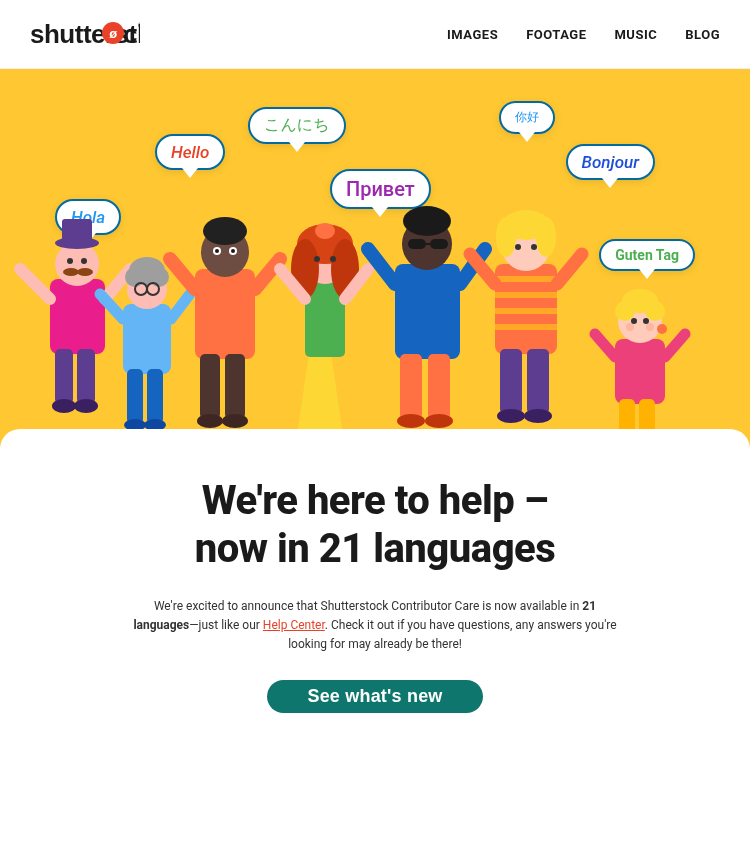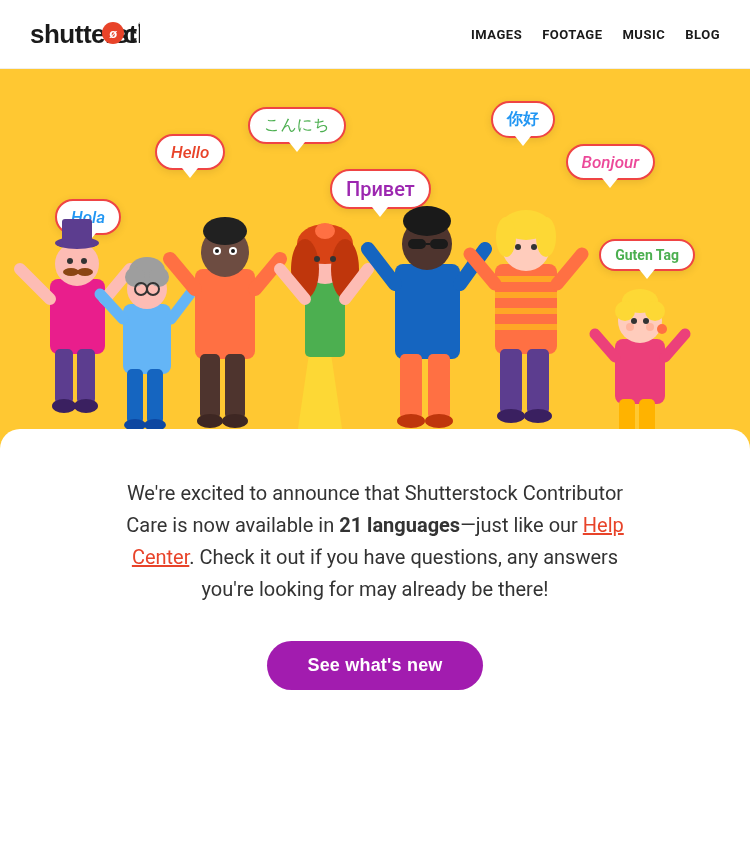--- a/index.html
+++ b/index.html
@@ -31,21 +31,21 @@
       font-weight: 700;
       color: #e84329;
       letter-spacing: -0.5px;
       font-family: Georgia, serif;
       display: flex;
       align-items: center;
     }
 
     .nav {
       display: flex;
-      gap: 20px;
+      gap: 28px;
       align-items: center;
       margin-left: 11px;
     }
 
     .nav-item {
       font-size: 13px;
       font-weight: 700;
       color: #1a1a1a;
       text-decoration: none;
       letter-spacing: 0.5px;
@@ -73,21 +73,21 @@
       height: 100%;
     }
 
     .bubble {
       position: absolute;
       background: white;
       border-radius: 20px;
       padding: 6px 14px;
       font-size: 15px;
       font-weight: 500;
-      border: 2px solid #ef4444;
+      border: 2px solid #0369a1;
       box-shadow: 0 2px 8px rgba(0,0,0,0.1);
     }
 
     .bubble::after {
       content: '';
       position: absolute;
       bottom: -10px;
       left: 50%;
       transform: translateX(-50%);
       width: 0;
@@ -124,22 +124,21 @@
       top: 100px;
       left: 330px;
       color: #9C27B0;
       font-size: 20px;
     }
 
     .bubble-nihao {
       top: 32px;
       right: 195px;
       color: #2196F3;
-      font-size: 16px;
-      font-weight: bold;
+      font-size: 12px;
     }
 
     .bubble-bonjour {
       top: 75px;
       right: 95px;
       color: #2196F3;
       font-style: italic;
       font-size: 17px;
     }
 
@@ -164,45 +163,45 @@
     .main-heading {
       font-size: 40px;
       font-weight: 800;
       color: #1a1a1a;
       line-height: 1.2;
       margin-bottom: 24px;
       letter-spacing: -0.5px;
     }
 
     .description {
-      font-size: 20px;
+      font-size: 12px;
       color: #333;
       line-height: 1.6;
-      margin-bottom: 36px;
+      margin-bottom: 25px;
       max-width: 500px;
       margin-left: auto;
       margin-right: auto;
     }
 
     .description-bold {
       font-weight: 700;
     }
 
     .description-link {
       color: #e84329;
       text-decoration: underline;
       cursor: pointer;
     }
 
     .cta-button {
-      background: #a21caf;
+      background: #0f766e;
       color: white;
       border: none;
       border-radius: 30px;
-      padding: 14px 40px;
+      padding: 6px 40px;
       font-size: 18px;
       font-weight: 700;
       cursor: pointer;
       display: inline-block;
       letter-spacing: 0.2px;
     }
 
     
     .illustration-container {
       width: 100%;
@@ -234,21 +233,21 @@
 </header>
 
 <section class="hero">
 
   <div class="speech-bubbles">
     <div class="bubble bubble-hola" style="color:#2196F3; font-style:italic;margin-top:35px;">Hola</div>
     <div class="bubble bubble-hello" style="color:#e84329; font-style:italic;text-align:center;">Hello</div>
     <div class="bubble bubble-konnichiwa" style="color:#4CAF50;">こんにち</div>
     <div class="bubble bubble-privet" style="color:#9C27B0;">Привет</div>
     <div class="bubble bubble-nihao" style="color:#2196F3;">你好</div>
-    <div class="bubble bubble-bonjour" style="color:#ec4899; text-align:right;">Bonjour</div>
+    <div class="bubble bubble-bonjour" style="color:#1d4ed8; text-align:right;">Bonjour</div>
     <div class="bubble bubble-guten-tag" style="color:#4CAF50;font-weight:bold;">Guten Tag</div>
   </div>
 
   <div class="illustration-container">
     <svg width="750" height="320" viewBox="0 0 750 320" xmlns="http://www.w3.org/2000/svg">
 
       <g transform="translate(40, 30)">
 
         <rect x="10" y="110" width="55" height="75" rx="8" fill="#E91E8C"></rect>
 
@@ -416,17 +415,21 @@
         <circle cx="52" cy="90" r="5" fill="#FF7043"></circle>
 
         <line x1="5" y1="118" x2="-15" y2="95" stroke="#EC407A" stroke-width="11" stroke-linecap="round"></line>
         <line x1="55" y1="118" x2="75" y2="95" stroke="#EC407A" stroke-width="11" stroke-linecap="round"></line>
       </g>
     </svg>
   </div>
 </section>
 
 <div class="content-card">
+  <h1 class="main-heading">
+    <span>We're here to help –</span><br>
+    <span>now in 21 languages</span>
+  </h1>
   <p class="description">
     <span>We're excited to announce that Shutterstock Contributor Care is now available in </span><span class="description-bold">21 languages</span><span>—just like our </span><a class="description-link">Help Center</a><span>. Check it out if you have questions, any answers you're looking for may already be there!</span>
   </p>
   <button class="cta-button">See what's new</button>
 </div>
 
 </body></html>

